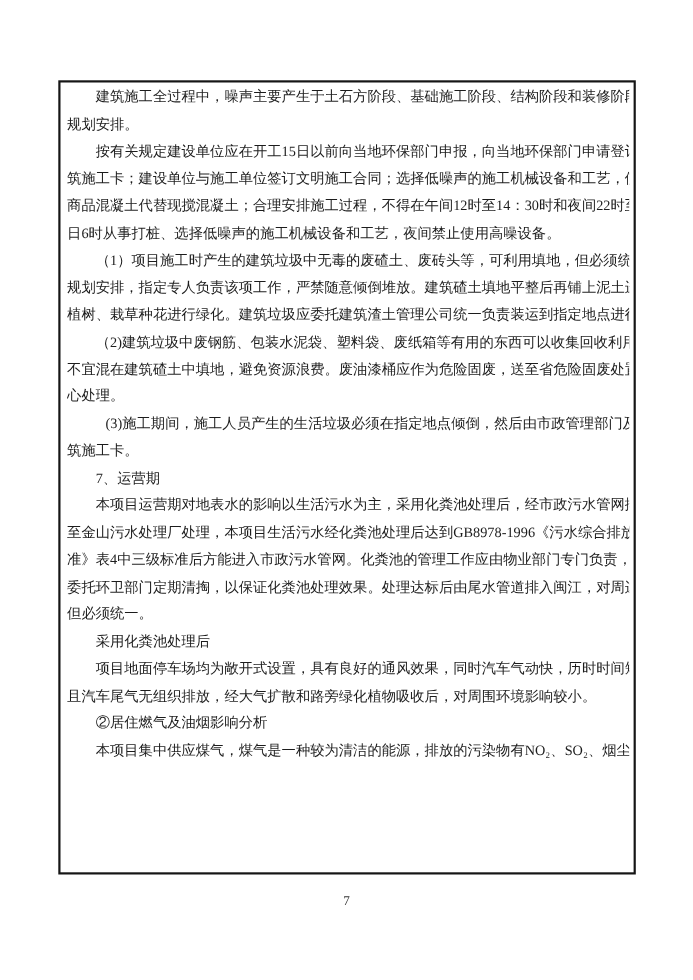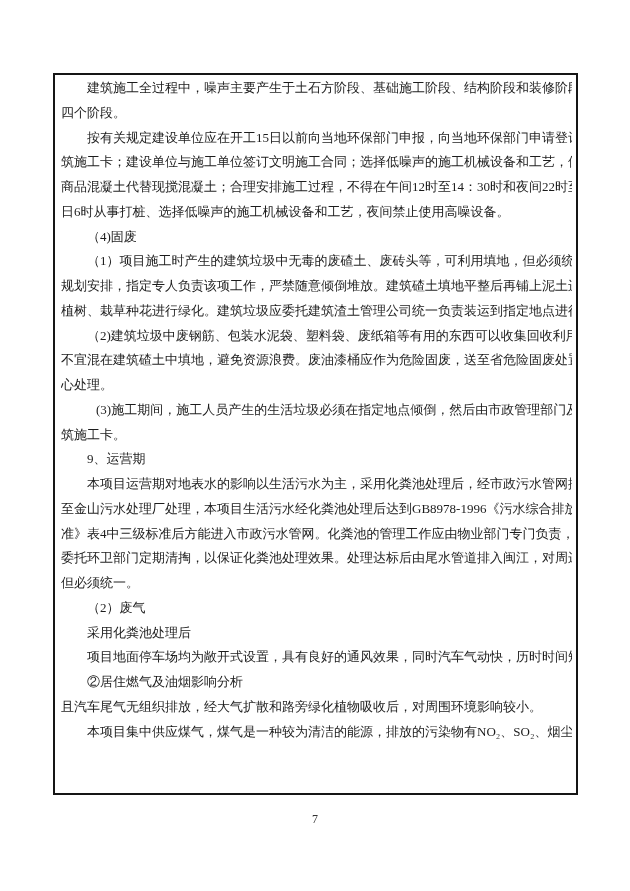--- a/index.html
+++ b/index.html
@@ -46,41 +46,39 @@
     font-size: 12px;
     color: #333333;
   }
 </style>
 </head>
 <body>
 
 <div class="page">
   <div class="text-box">
     <div class="line ind1">建筑施工全过程中，噪声主要产生于土石方阶段、基础施工阶段、结构阶段和装修阶段这</div>
-    <div class="line">四个阶段。</div>
+    <div class="line">规划安排。</div>
     <div class="line ind1">按有关规定建设单位应在开工15日以前向当地环保部门申报，向当地环保部门申请登记建</div>
     <div class="line">筑施工卡；建设单位与施工单位签订文明施工合同；选择低噪声的施工机械设备和工艺，使用</div>
     <div class="line">商品混凝土代替现搅混凝土；合理安排施工过程，不得在午间12时至14：30时和夜间22时至次</div>
     <div class="line">日6时从事打桩、选择低噪声的施工机械设备和工艺，夜间禁止使用高噪设备。</div>
-    <div class="line ind1">（4)固废</div>
     <div class="line ind1">（1）项目施工时产生的建筑垃圾中无毒的废碴土、废砖头等，可利用填地，但必须统一</div>
     <div class="line">规划安排，指定专人负责该项工作，严禁随意倾倒堆放。建筑碴土填地平整后再铺上泥土进行</div>
     <div class="line">植树、栽草种花进行绿化。建筑垃圾应委托建筑渣土管理公司统一负责装运到指定地点进行填</div>
     <div class="line ind1">（2)建筑垃圾中废钢筋、包装水泥袋、塑料袋、废纸箱等有用的东西可以收集回收利用，</div>
     <div class="line">不宜混在建筑碴土中填地，避免资源浪费。废油漆桶应作为危险固废，送至省危险固废处置中</div>
     <div class="line">心处理。</div>
     <div class="line ind2">(3)施工期间，施工人员产生的生活垃圾必须在指定地点倾倒，然后由市政管理部门及</div>
     <div class="line">筑施工卡。</div>
-    <div class="line ind1">9、运营期</div>
+    <div class="line ind1">7、运营期</div>
     <div class="line ind1">本项目运营期对地表水的影响以生活污水为主，采用化粪池处理后，经市政污水管网排放</div>
     <div class="line">至金山污水处理厂处理，本项目生活污水经化粪池处理后达到GB8978-1996《污水综合排放标</div>
     <div class="line">准》表4中三级标准后方能进入市政污水管网。化粪池的管理工作应由物业部门专门负责，并</div>
     <div class="line">委托环卫部门定期清掏，以保证化粪池处理效果。处理达标后由尾水管道排入闽江，对周边水</div>
     <div class="line">但必须统一。</div>
-    <div class="line ind1">（2）废气</div>
     <div class="line ind1">采用化粪池处理后</div>
     <div class="line ind1">项目地面停车场均为敞开式设置，具有良好的通风效果，同时汽车气动快，历时时间短，</div>
+    <div class="line">且汽车尾气无组织排放，经大气扩散和路旁绿化植物吸收后，对周围环境影响较小。</div>
     <div class="line ind1">②居住燃气及油烟影响分析</div>
-    <div class="line">且汽车尾气无组织排放，经大气扩散和路旁绿化植物吸收后，对周围环境影响较小。</div>
     <div class="line ind1">本项目集中供应煤气，煤气是一种较为清洁的能源，排放的污染物有NO₂、SO₂、烟尘，</div>
   </div>
   <div class="page-number">7</div>
 </div>
 
 </body></html>

